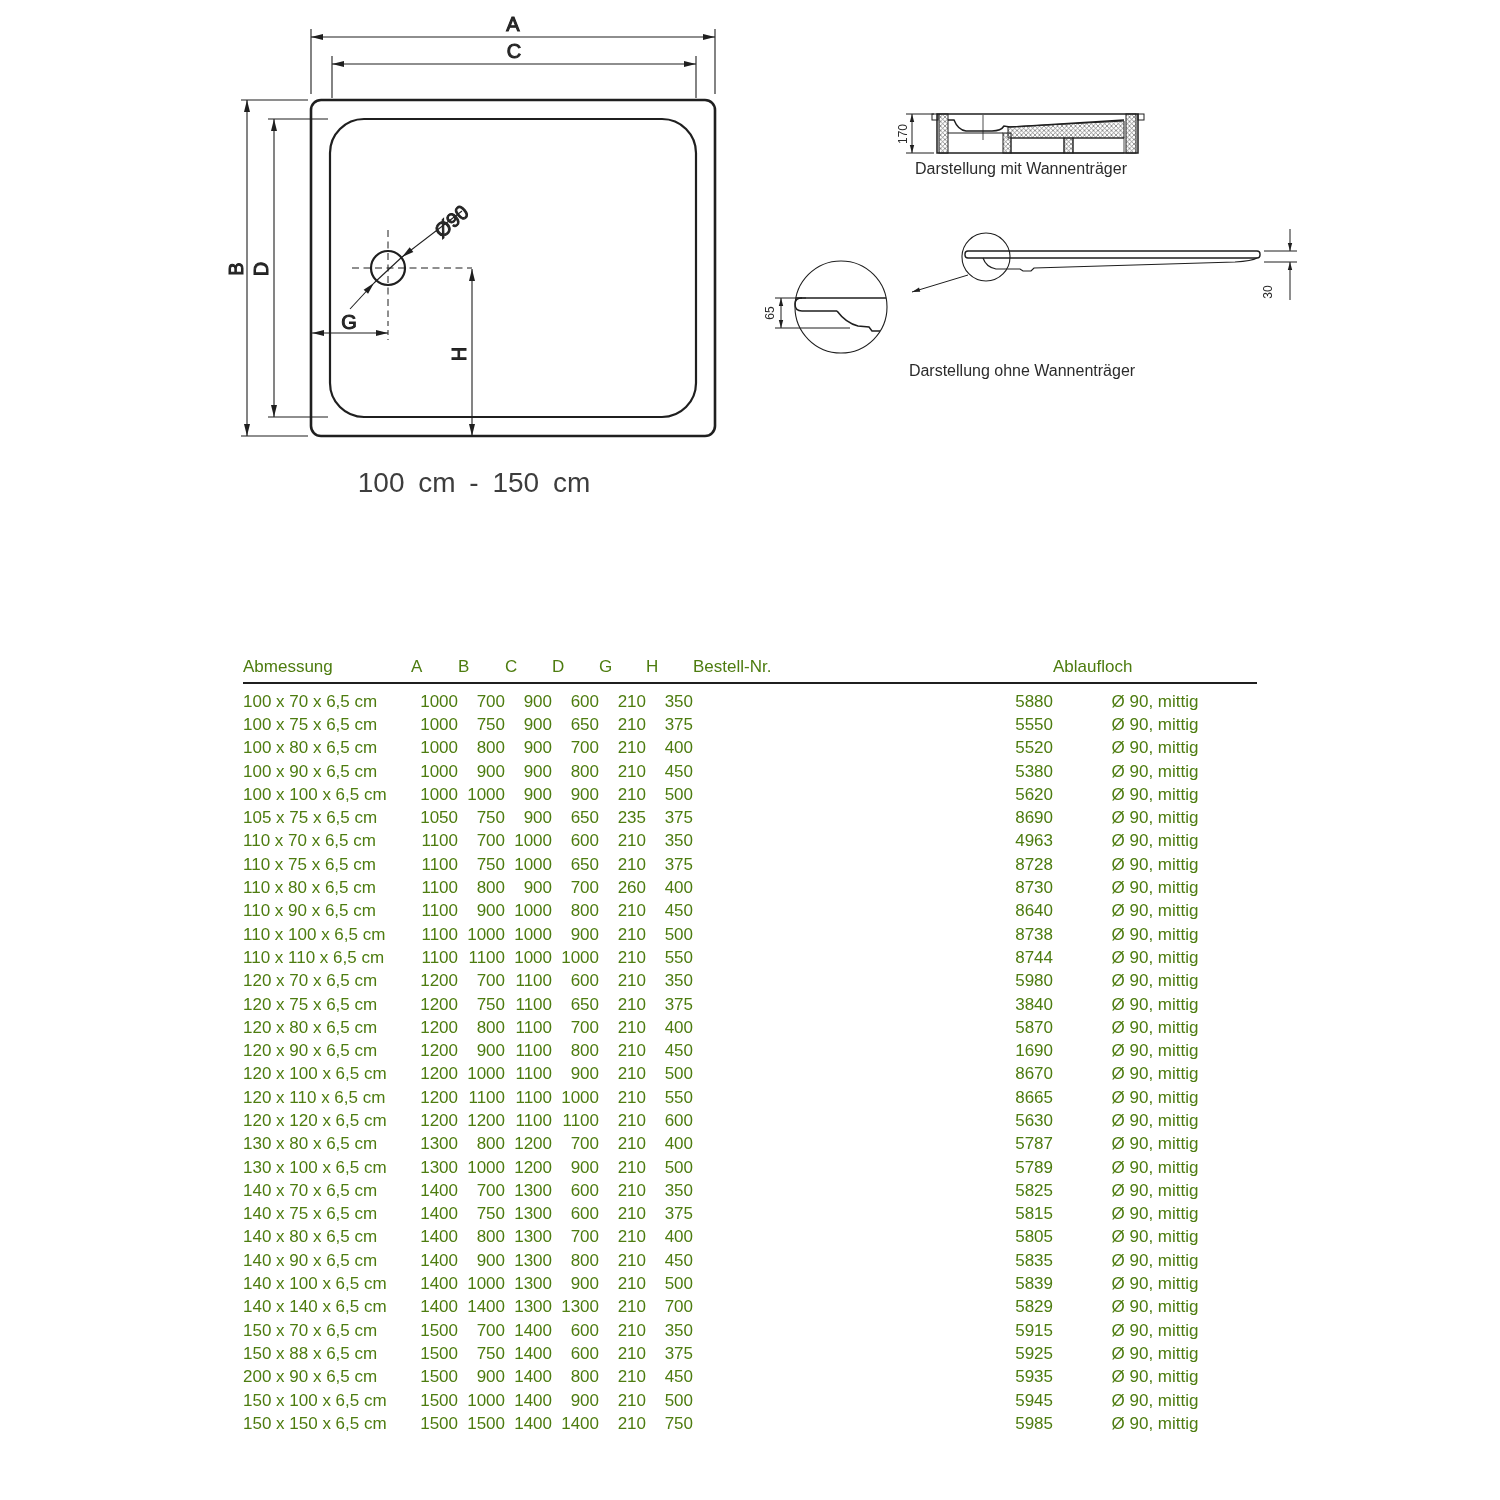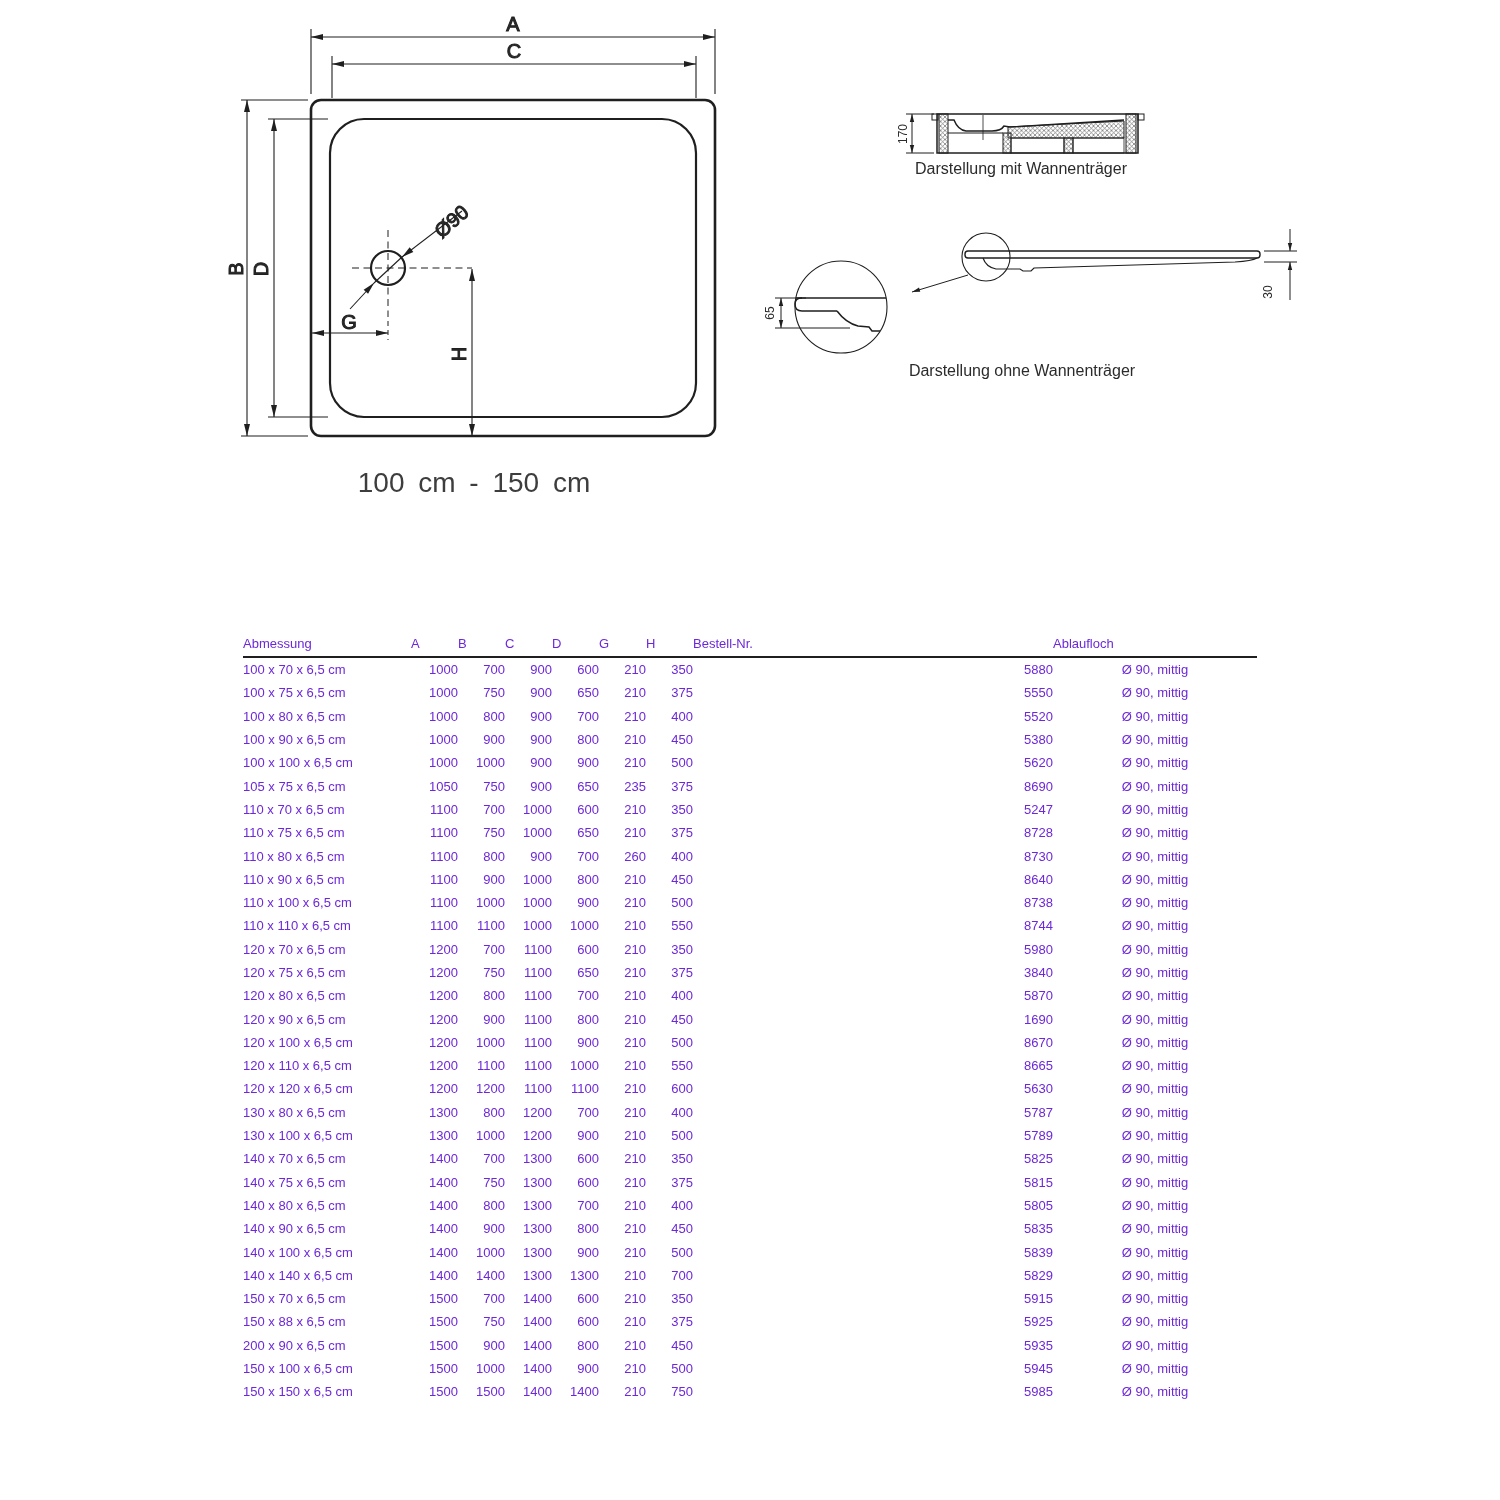--- a/index.html
+++ b/index.html
@@ -8,31 +8,31 @@
     font-family:"Liberation Sans", sans-serif;color:#2e2e2e;overflow:hidden;
   }
   svg.drawings{position:absolute;left:0;top:0;}
   svg text{font-family:"Liberation Sans", sans-serif;fill:#2b2b2b;}
   .dimlabel{font-size:20px;}
   .dimsmall{font-size:12px;}
   .caption{font-size:16px;}
   .rangelabel{font-size:28px;fill:#3d3d3d;word-spacing:6px;}
 
   table.spec{
-    position:absolute;left:243px;top:621px;width:1014px;
+    position:absolute;left:243px;top:647px;width:1014px;
     border-collapse:collapse;table-layout:fixed;
-    font-size:13px;color:#6d28d9;
+    font-size:17px;color:#4d7c0f;
   }
   table.spec th{
     font-weight:400;text-align:left;vertical-align:bottom;
     height:30px;padding:0 0 5px 0;border-bottom:2px solid #1f1f1f;
     white-space:nowrap;
   }
   table.spec td{height:23.3px;padding:0;white-space:nowrap;vertical-align:middle;}
-  table.spec tbody tr:first-child td{padding-top:0;}
+  table.spec tbody tr:first-child td{padding-top:6px;}
   .c-label{text-align:left;}
   td.c-label{padding-left:5px;}
   .c-num{text-align:right;}
   th.c-num{padding-right:7px;}
   th.c-bestell{padding-left:314px;}
   td.c-bestell{padding-left:316px;text-align:right;}
   th.c-ablauf{padding-left:108px;}
   td.c-ablauf{padding-left:108px;text-align:center;margin-left:14px;}
 </style>
 </head>
@@ -247,21 +247,21 @@
         <td class="c-ablauf">Ø 90, mittig</td>
       </tr>
       <tr>
         <td class="c-label">110 x 70 x 6,5 cm</td>
         <td class="c-num">1100</td>
         <td class="c-num">700</td>
         <td class="c-num">1000</td>
         <td class="c-num">600</td>
         <td class="c-num">210</td>
         <td class="c-num">350</td>
-        <td class="c-bestell">5247</td>
+        <td class="c-bestell">4963</td>
         <td class="c-ablauf">Ø 90, mittig</td>
       </tr>
       <tr>
         <td class="c-label">110 x 75 x 6,5 cm</td>
         <td class="c-num">1100</td>
         <td class="c-num">750</td>
         <td class="c-num">1000</td>
         <td class="c-num">650</td>
         <td class="c-num">210</td>
         <td class="c-num">375</td>

